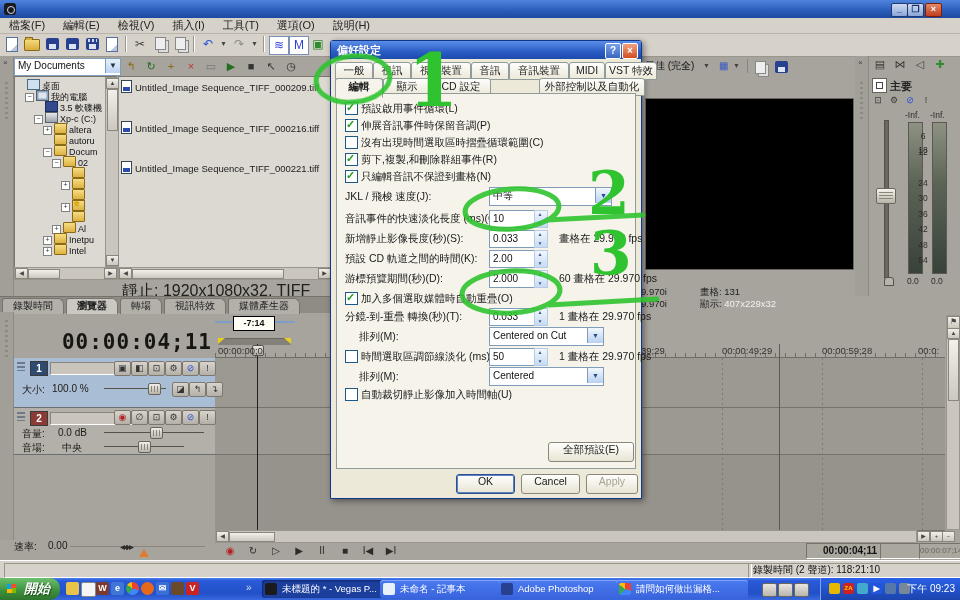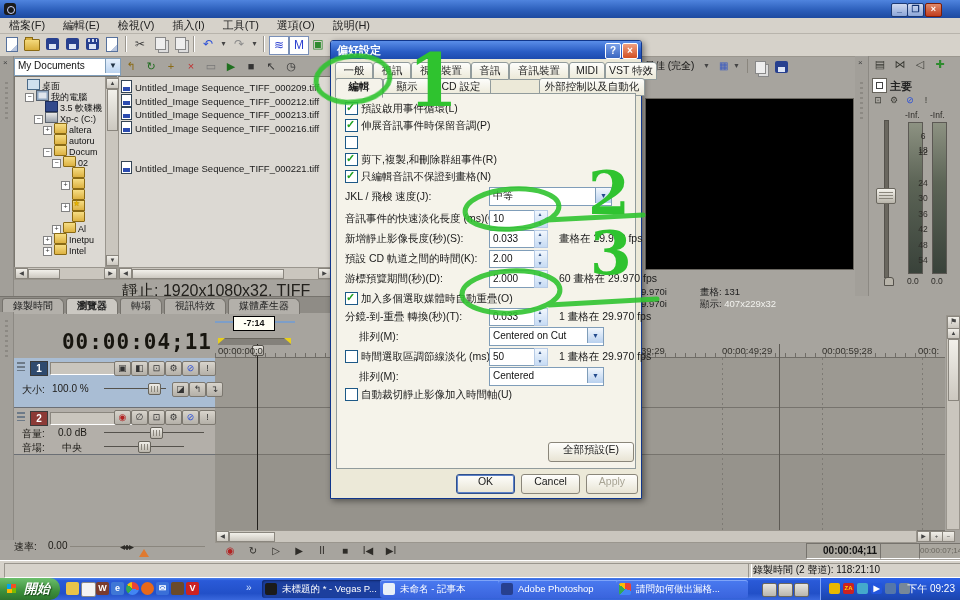--- a/index.html
+++ b/index.html
@@ -213,22 +213,20 @@
     <div class="trow" style="top: 101px; left: 46px;"><span class="texp">+</span><span class="tico folder"></span><span></span></div>
     <div class="trow" style="top: 112px; left: 46px;"><span class="texp" style="visibility: hidden;"></span><span class="tico folder"></span><span></span></div>
     <div class="trow" style="top: 123px; left: 46px;"><span class="texp">+</span><span class="tico folderstar"></span><span></span></div>
     <div class="trow" style="top: 134px; left: 46px;"><span class="texp" style="visibility: hidden;"></span><span class="tico folder"></span><span></span></div>
     <div class="trow" style="top: 145px; left: 37px;"><span class="texp">+</span><span class="tico folder"></span><span>Al</span></div>
     <div class="trow" style="top: 156px; left: 28px;"><span class="texp">+</span><span class="tico folder"></span><span>Inetpu</span></div>
     <div class="trow" style="top: 167px; left: 28px;"><span class="texp">+</span><span class="tico folder"></span><span>Intel</span></div>
   </div>
 <div class="abs sunken" id="filelist">
     <div class="frow" style="top: 3px;"><span class="ftif"></span><span>Untitled_Image Sequence_TIFF_000209.tiff</span></div>
-    <div class="frow" style="top: 16.5px;"><span class="ftif"></span><span>Untitled_Image Sequence_TIFF_000212.tiff</span></div>
-    <div class="frow" style="top: 30px;"><span class="ftif"></span><span>Untitled_Image Sequence_TIFF_000213.tiff</span></div>
     <div class="frow" style="top: 43.5px;"><span class="ftif"></span><span>Untitled_Image Sequence_TIFF_000216.tiff</span></div>
     <div class="frow" style="top: 84px;"><span class="ftif"></span><span>Untitled_Image Sequence_TIFF_000221.tiff</span></div>
   </div>
 
 <div class="abs scroll" style="left:105px;top:77px;width:12px;height:188px">
   <span class="scrbtn" style="left:0;top:0">▲</span>
     <span class="thumb" style="left:1px;top:11px;width:9px;height:40px"></span>
     <span class="scrbtn" style="left:0;bottom:0">▼</span>
 </div>
 <div class="abs scroll" style="left:14px;top:267px;width:102px;height:11px">
@@ -422,20 +420,21 @@
       <span class="xtab" style="left: 100px; top: 37px; width: 58px;">CD 設定</span>
       <span class="xtab" style="left: 160px; top: 37px; width: 46px; margin-top: 38px;">同步</span>
       <span class="xtab" style="left: 208px; top: 37px; width: 104px;">外部控制以及自動化</span>
     </div>
   <div id="dlgpanel">
       <span class="chk checked" style="left: 8px; top: 8px;"></span>
       <span class="dlab" style="left: 24px; top: 8px;">預設啟用事件循環(L)</span>
       <span class="chk checked" style="left: 8px; top: 25px;"></span>
       <span class="dlab" style="left: 24px; top: 25px;">伸展音訊事件時保留音調(P)</span>
       <span class="chk" style="left: 8px; top: 42px;"></span>
+      <span class="dlab" style="left: 24px; top: 42px;">沒有出現時間選取區時摺疊循環範圍(C)</span>
       <span class="chk checked" style="left: 8px; top: 59px;"></span>
       <span class="dlab" style="left: 24px; top: 59px;">剪下,複製,和刪除群組事件(R)</span>
       <span class="chk checked" style="left: 8px; top: 76px;"></span>
       <span class="dlab" style="left: 24px; top: 76px;">只編輯音訊不保證到畫格(N)</span>
       <span class="dlab" style="left: 8px; top: 96px;">JKL / 飛梭 速度(J):</span>
       <span class="ddl" style="left: 152px; top: 93px; width: 118px;">中等<span class="da">▼</span></span>
       <span class="dlab" style="left: 8px; top: 118px;">音訊事件的快速淡化長度 (ms)(Q):</span>
       <span class="spin" style="left: 152px; top: 116px;">10<span class="spinbtns">
           <i style="top:0">▲</i>
           <i style="bottom:0">▼</i>

